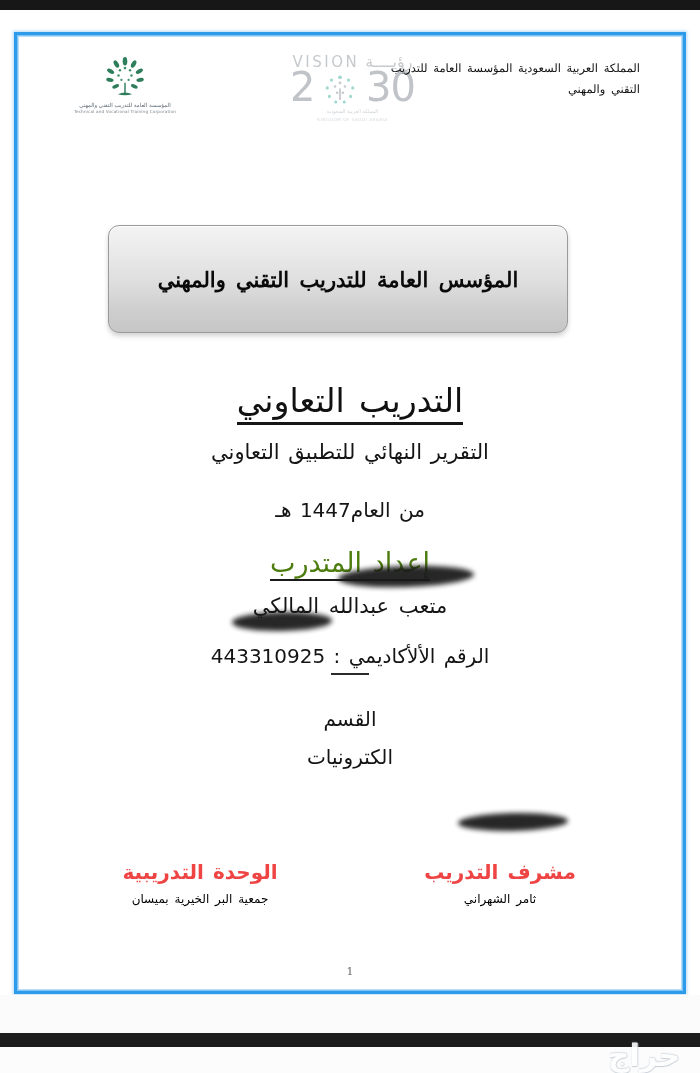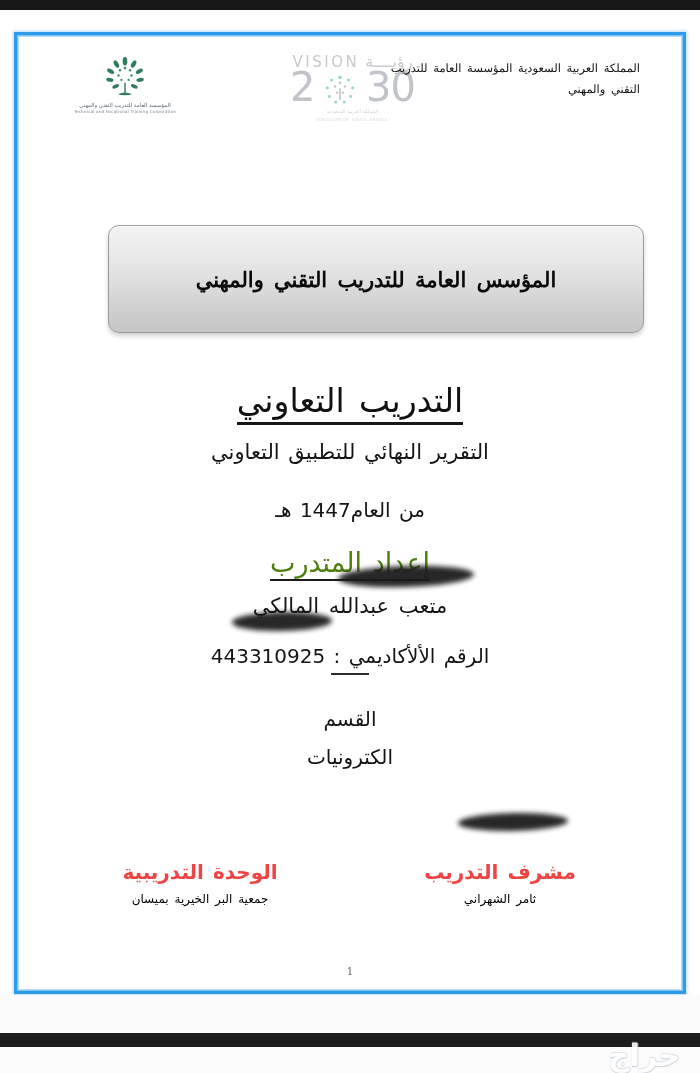--- a/index.html
+++ b/index.html
@@ -182,21 +182,21 @@
     font-size: 11.5px;
     line-height: 1.85;
     color: #121212;
     word-spacing: 2px;
   }
 
   
   .org-title-box {
     position: absolute;
     left: 108px; top: 215px;
-    width: 536px;
+    width: 460px;
     height: 108px;
     box-sizing: border-box;
     border: 1px solid #9a9a9a;
     border-radius: 11px;
     background: linear-gradient(180deg,
         #f3f3f3 0%,
         #eaeaea 25%,
         #dddddd 55%,
         #cfcfcf 78%,
         #c6c6c6 100%);

